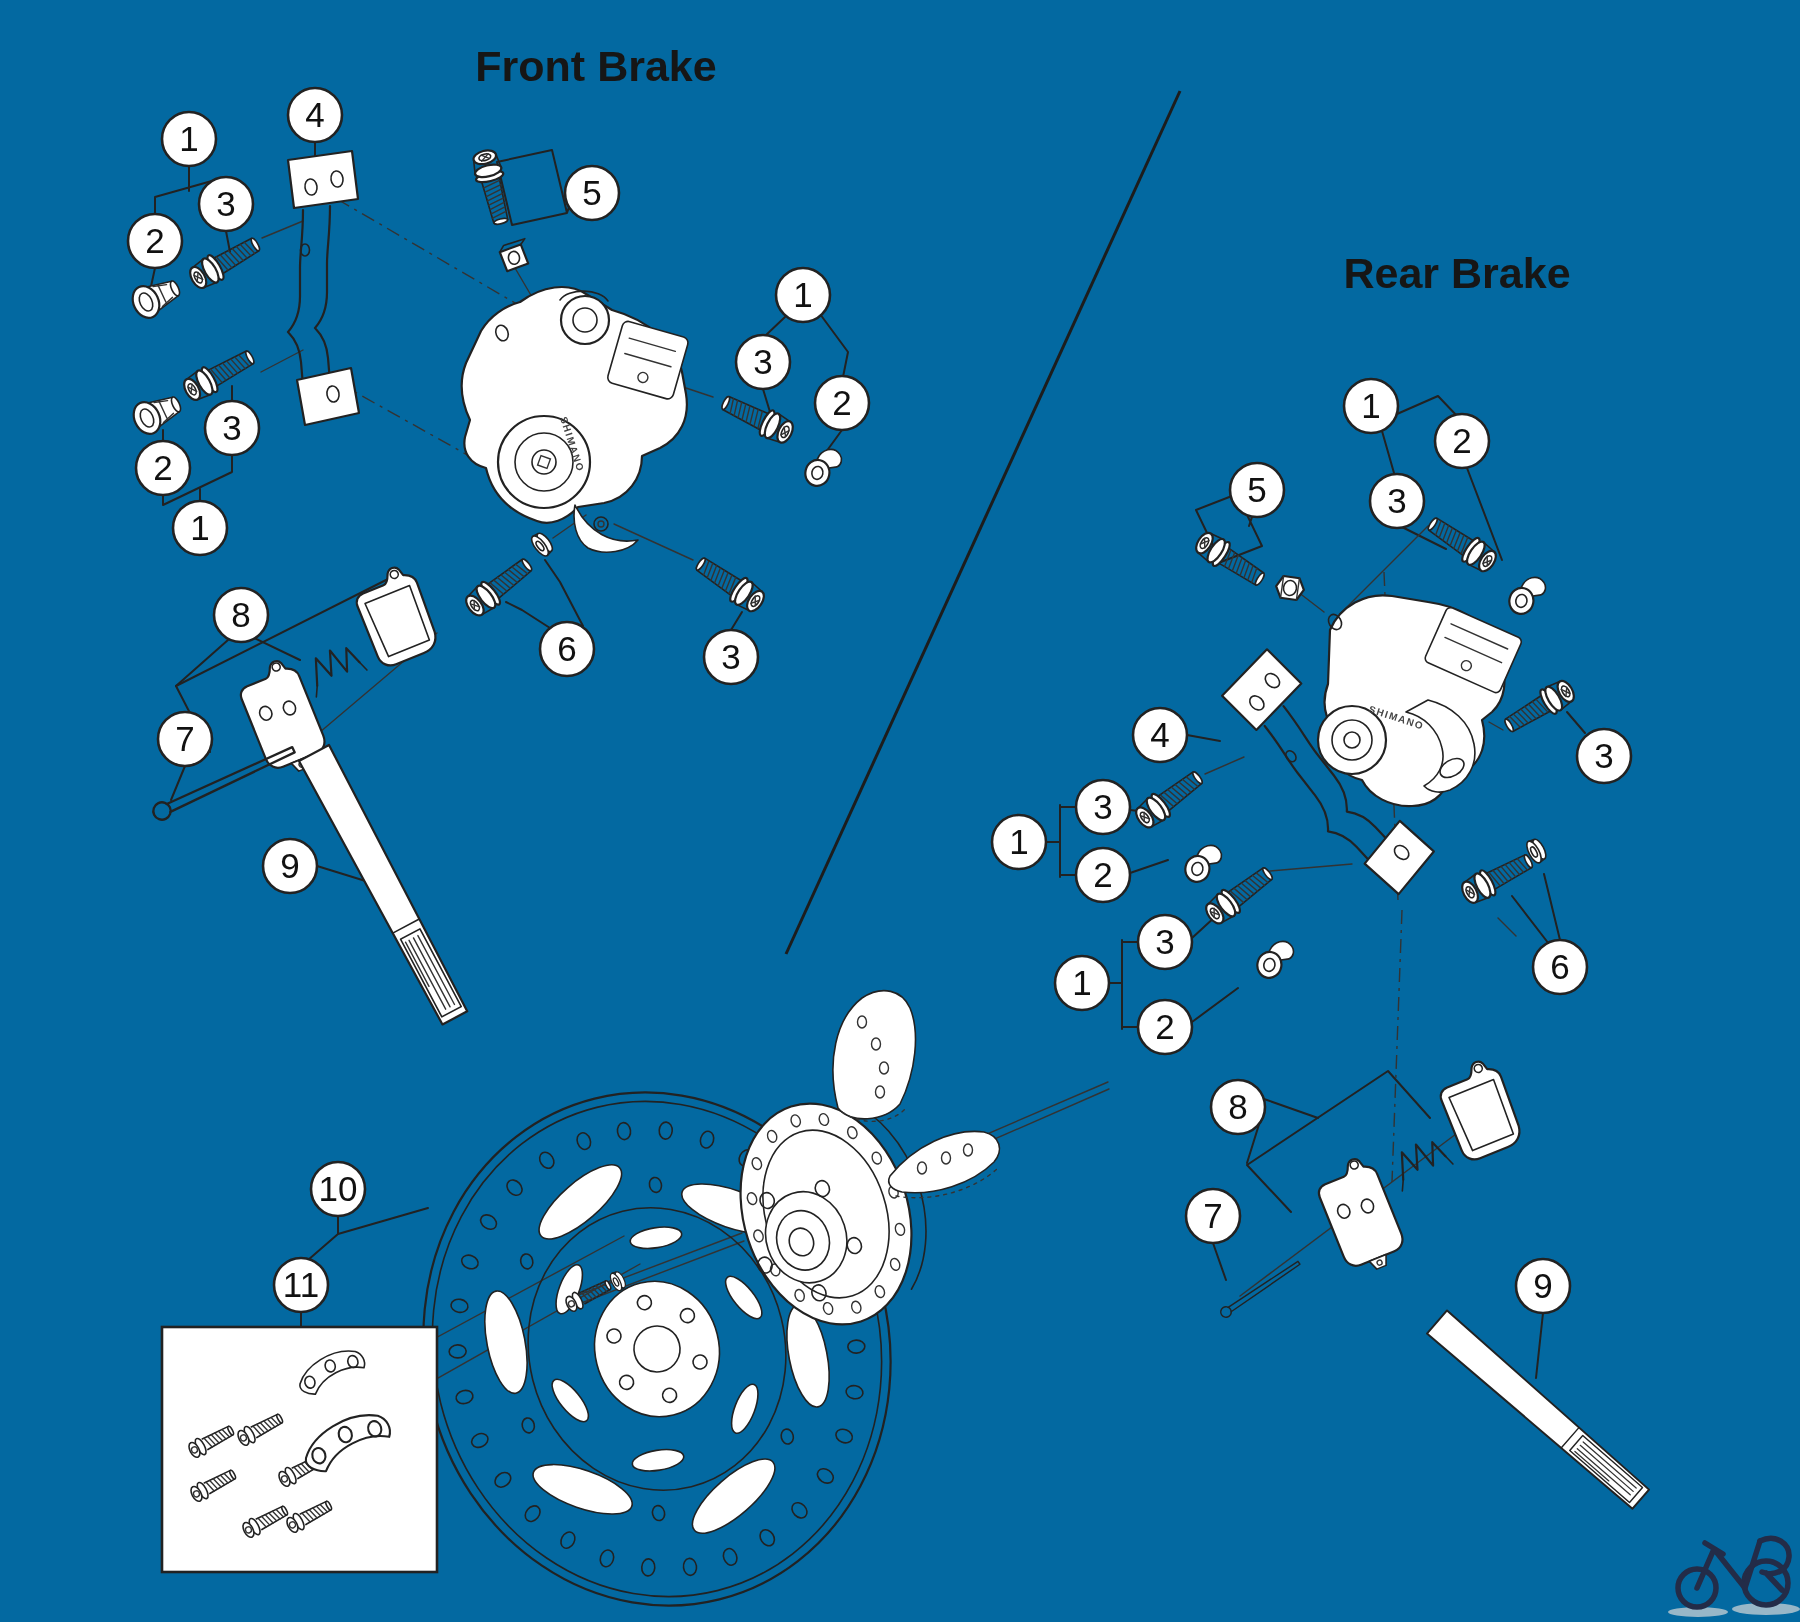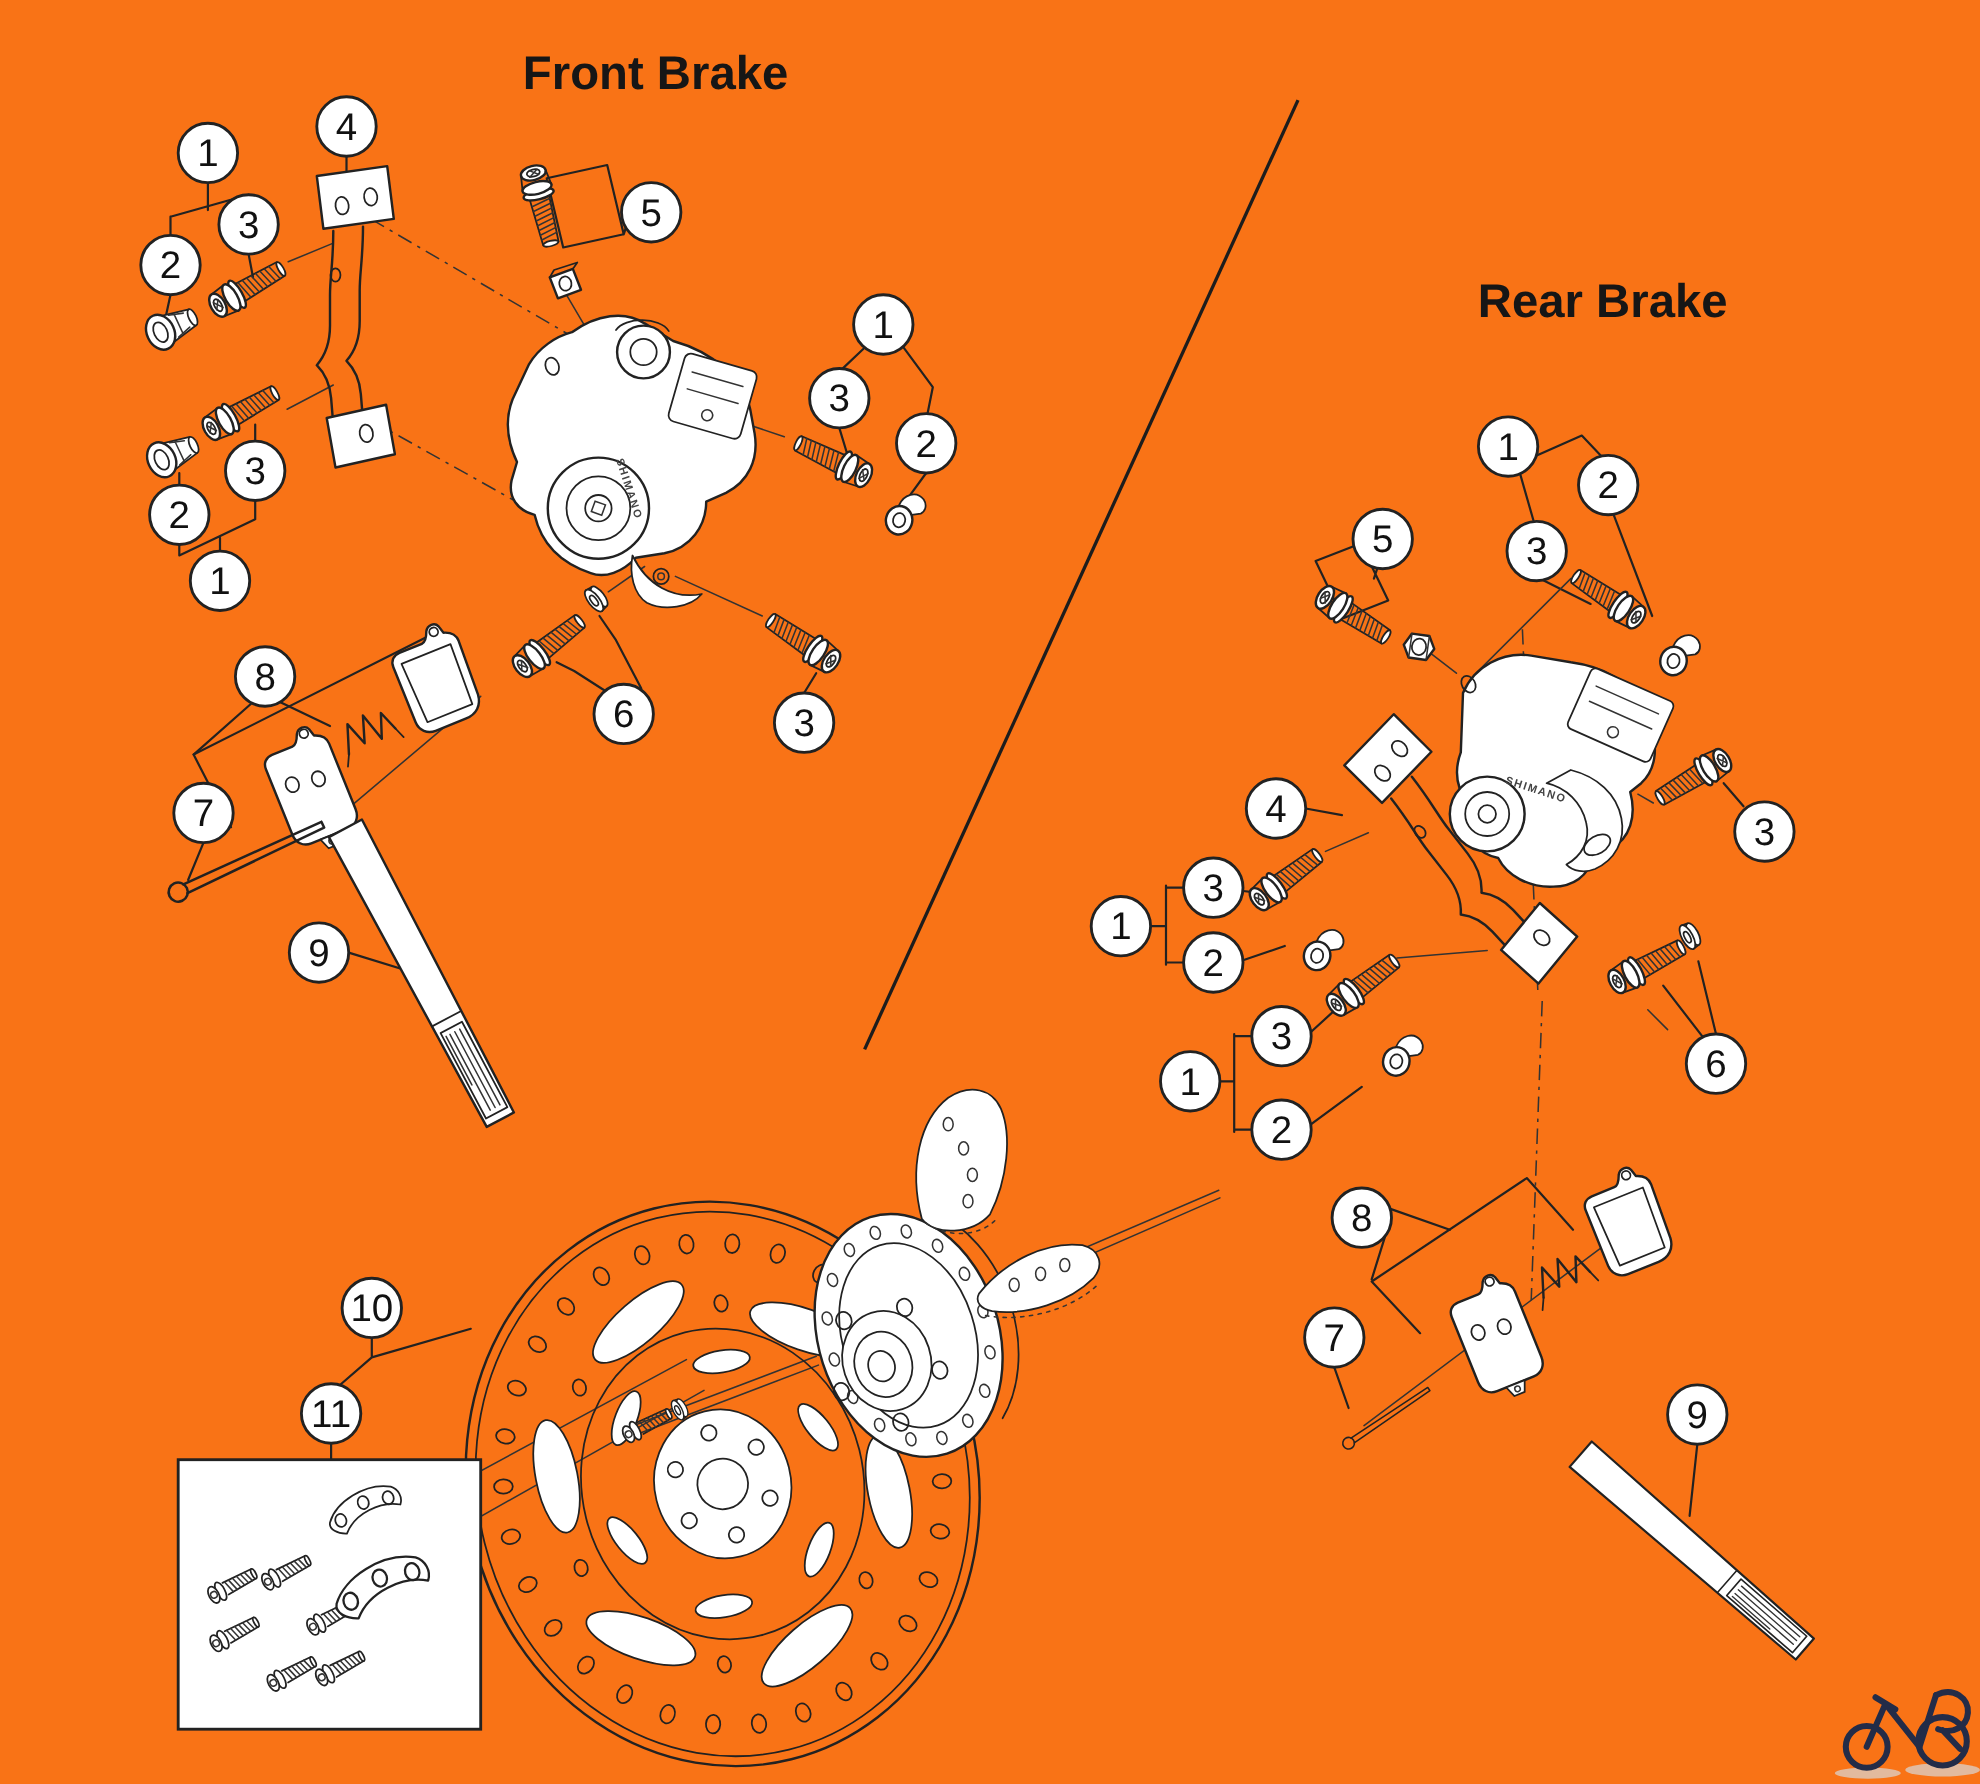--- a/index.html
+++ b/index.html
@@ -1,16 +1,16 @@
 <!DOCTYPE html>
 <html><head>
 <meta charset="utf-8">
 <style>
   html,body{margin:0;padding:0;background:#ffffff;}
-  .frame{position:relative;width:1800px;height:1622px;background:#f97316;overflow:hidden;
+  .frame{position:relative;width:1800px;height:1622px;background:#0369a1;overflow:hidden;
          font-family:"Liberation Sans",sans-serif;}
   svg{display:block}
   .ln{stroke:#222;fill:none;stroke-width:2.2;stroke-linecap:round;stroke-linejoin:round}
   .ln16{stroke:#222;fill:none;stroke-width:1.6;stroke-linecap:round;stroke-linejoin:round}
   .thin{stroke:#333;fill:none;stroke-width:1.4;stroke-linecap:round}
   .dash{stroke:#333;fill:none;stroke-width:1.4;stroke-dasharray:14 6 3 6}
   .wht{fill:#ffffff;stroke:#222;stroke-width:2.2;stroke-linejoin:round}
   .wht16{fill:#ffffff;stroke:#222;stroke-width:1.6;stroke-linejoin:round}
   .lead{stroke:#222;fill:none;stroke-width:2;stroke-linecap:round;stroke-linejoin:round}
   .co-circle{fill:#ffffff;stroke:#222;stroke-width:2.6}

